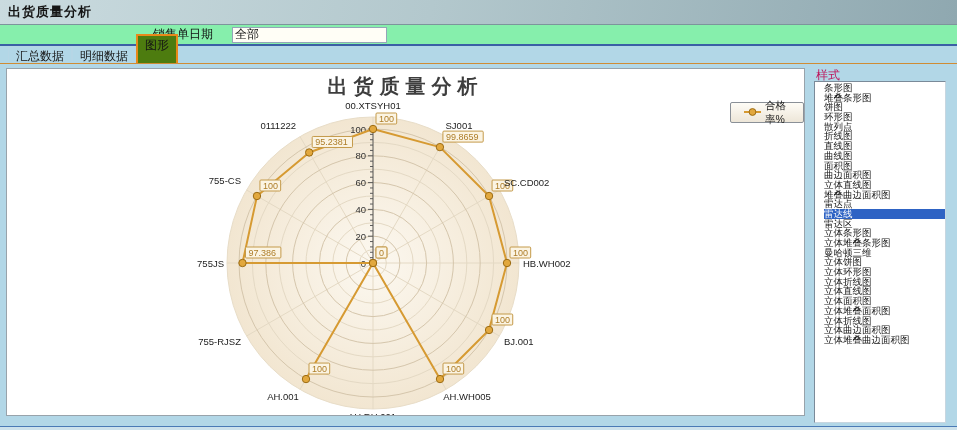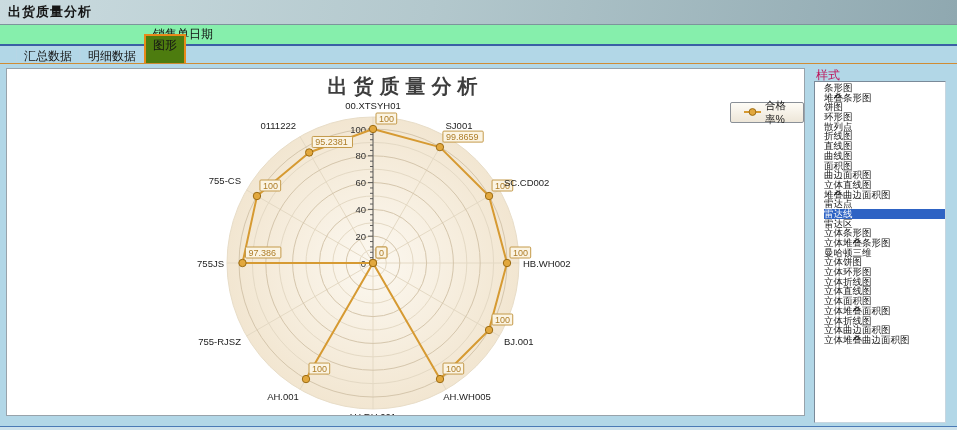--- a/index.html
+++ b/index.html
@@ -12,21 +12,21 @@
   .titlebar .title { font-size:13px; font-weight:bold; color:#151515; padding-left:8px; letter-spacing:1px; }
 
   .filterbar { height:21px; background:#86efac; border-bottom:2px solid #3b5fa5;
     display:flex; align-items:center;gap:16px; }
   .filterbar label { font-size:12px; color:#111; margin-left:153px; }
   .filterbar input { width:155px; height:16px; margin-left:3px; font-size:12px;
     border:1px solid #94a6b8; background:#fffef6; padding:0 2px; color:#111;
     font-family:"Liberation Sans",sans-serif; }
 
   .tabstrip { height:18px; background:#b2d7e7; border-bottom:1px solid #cf8c35;
-    display:flex; align-items:flex-end; padding-left:16px; }
+    display:flex; align-items:flex-end; padding-left:8px; }
   .tab { font-size:12px; color:#151515; padding:1px 7px 2px 7px; height:17px;
     border:1px solid #b6d6e6; border-bottom:none; background:transparent; cursor:default; }
   .tab.selected { background:#4d7c0f; border:2px solid #e8891a; border-bottom:none;
     font-weight:normal; height:29px; }
 
   
   .chart-panel { position:absolute; left:6px; top:68px; width:799px; height:348px;
     background:#ffffff; border:1px solid #98a3ab; }
   .chart-title { position:absolute; left:0; right:0; top:4px; text-align:center;
     font-family:"Liberation Serif","DejaVu Serif",serif; font-weight:bold;
@@ -51,20 +51,21 @@
 </style>
 </head>
 <body>
 
 <div class="titlebar">
   <span class="title">出货质量分析</span>
 </div>
 
 <div class="filterbar">
   <label>销售单日期</label>
+  <input type="text" value="全部" style="">
 </div>
 
 <div class="tabstrip" id="tabstrip">
     <div class="tab">汇总数据</div>
     <div class="tab">明细数据</div>
     <div class="tab selected">图形</div>
   </div>
 
 <div class="chart-panel">
   <div class="chart-title">出货质量分析</div>

